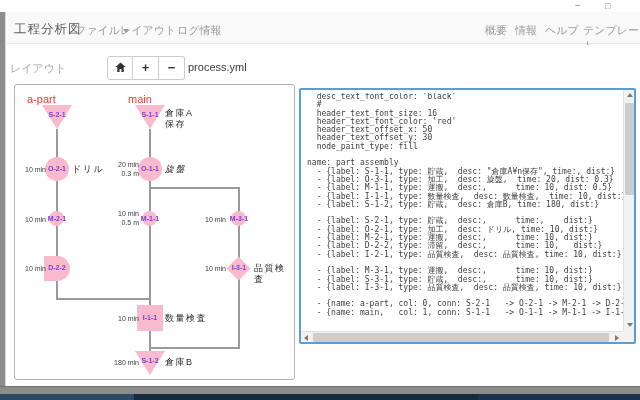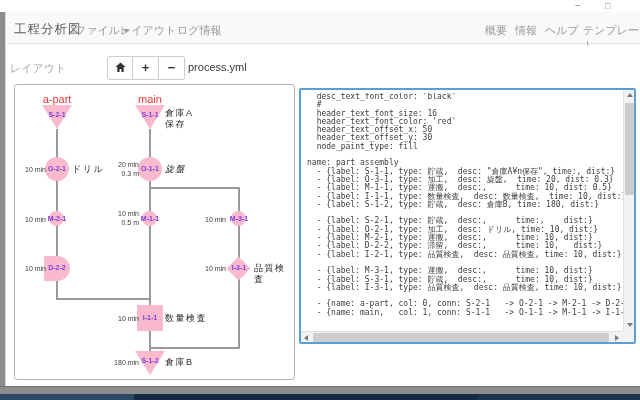--- a/index.html
+++ b/index.html
@@ -32,21 +32,21 @@
   .btn-reset{position:absolute;left:46px;top:12px;width:50px;height:22px;background:#fff;border:1px solid #ccc;border-radius:3px;font-size:10px;color:#a8a8a8;text-align:center;line-height:20px;cursor:pointer;}
   .btn-group{position:absolute;left:100px;top:11px;display:flex;}
   .btn-sq{width:26px;height:24px;background:#fff;border:1px solid #ccc;border-left:none;text-align:center;line-height:22px;font-size:13px;font-weight:bold;color:#333;cursor:pointer;}
   .btn-sq:first-child{border-left:1px solid #ccc;border-radius:3px 0 0 3px;}
   .btn-sq:last-child{border-radius:0 3px 3px 0;}
   .tb-filename{position:absolute;left:181px;top:16px;font-size:11px;color:#3a3a3a;}
 
   
   .diagram-panel{position:absolute;left:14px;top:84px;width:281px;height:296px;background:#fff;border:1px solid #b3b3b3;border-radius:3px;}
   .dline{position:absolute;background:var(--line);z-index:1;}
-  .dg-header{position:absolute;width:60px;text-align:center;font-size:11px;color:var(--header-text);z-index:3;}
+  .dg-header{position:absolute;width:60px;text-align:left;font-size:11px;color:var(--header-text);z-index:3;}
   .node-label{position:absolute;width:40px;text-align:center;font-size:7px;font-weight:bold;color:var(--node-label);z-index:4;}
   .node-time{position:absolute;width:38px;text-align:right;font-size:7px;color:#3a3a3a;white-space:pre-line;line-height:9px;z-index:3;}
   .node-desc{position:absolute;font-size:9px;color:#2a2a2a;letter-spacing:1.5px;white-space:pre-line;line-height:10.5px;z-index:3;}
   .tri-down{position:absolute;width:0;height:0;border-left:15px solid transparent;border-right:15px solid transparent;border-top:24px solid var(--node-fill);z-index:2;}
   .circ-big{position:absolute;width:24px;height:24px;border-radius:50%;background:var(--node-fill);z-index:2;}
   .circ-small{position:absolute;width:15px;height:15px;border-radius:50%;background:var(--node-fill);z-index:2;}
   .dshape{position:absolute;width:26px;height:25px;background:var(--node-fill);border-radius:0 13px 13px 0;z-index:2;}
   .diamond{position:absolute;width:17px;height:17px;background:var(--node-fill);transform:rotate(45deg);z-index:2;}
   .squarenode{position:absolute;width:26px;height:26px;background:var(--node-fill);z-index:2;}
 
@@ -103,21 +103,21 @@
   <div class="diagram-panel">
 
     <div class="dline" style="left:41px;top:44px;width:1.5px;height:170px;"></div>
     <div class="dline" style="left:41px;top:213px;width:94px;height:1.5px;"></div>
     <div class="dline" style="left:134px;top:44px;width:1.5px;height:226px;"></div>
     <div class="dline" style="left:134px;top:102px;width:91px;height:1.5px;"></div>
     <div class="dline" style="left:223px;top:102px;width:1.5px;height:161px;"></div>
     <div class="dline" style="left:134px;top:262px;width:91px;height:1.5px;"></div>
 
     <div class="dg-header" style="left:12px;top:8px;">a-part</div>
-    <div class="dg-header" style="left:105px;top:8px;">main</div>
+    <div class="dg-header" style="left:113px;top:8px;">main</div>
 
     <div class="tri-down" style="left:27px;top:20px;"></div>
     <div class="node-label" style="left:22px;top:26px;">S-2-1</div>
 
     <div class="tri-down" style="left:120px;top:20px;"></div>
     <div class="node-label" style="left:115px;top:26px;">S-1-1</div>
     <div class="node-desc" style="left:150px;top:23px;">倉庫A
 保存</div>
 
     <div class="circ-big" style="left:30px;top:72px;"></div>

